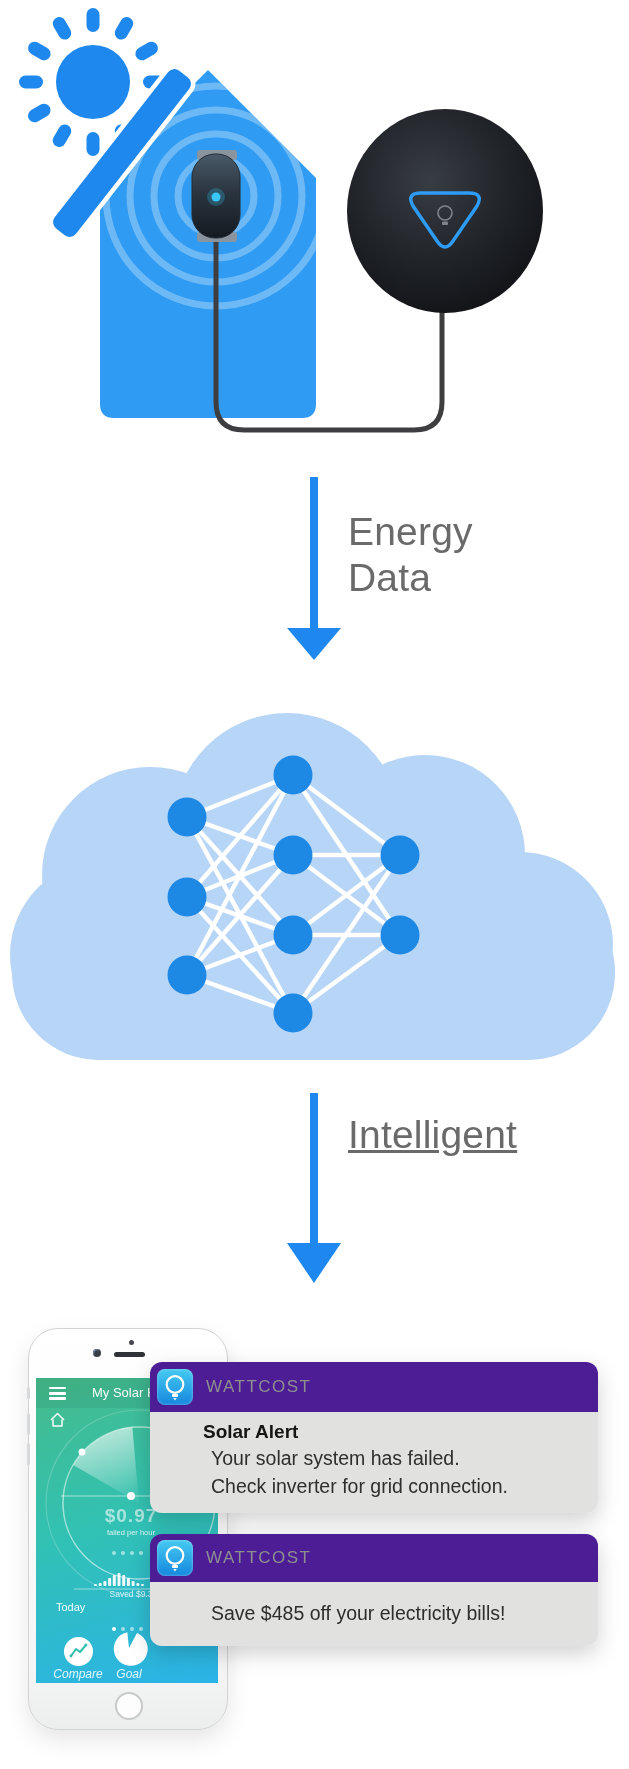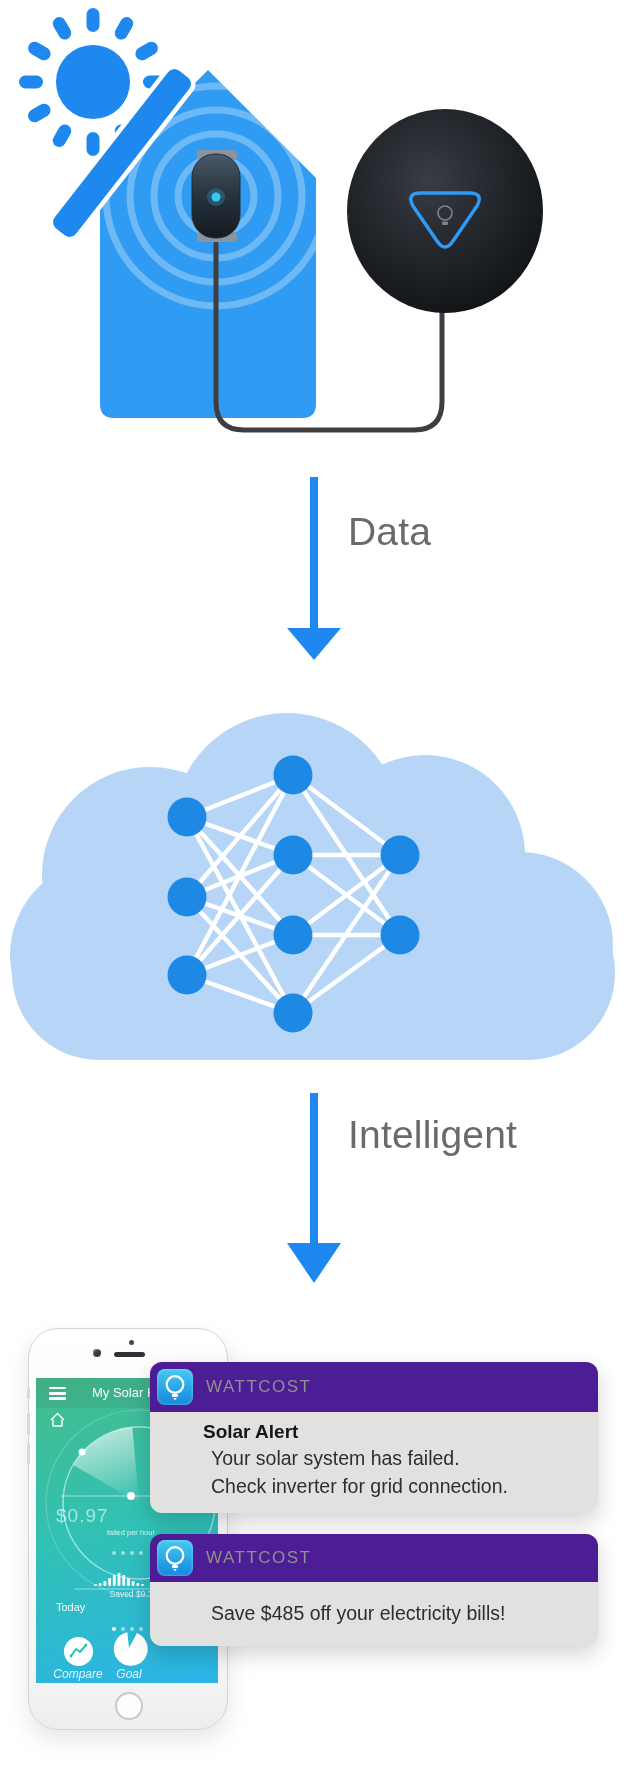--- a/index.html
+++ b/index.html
@@ -11,21 +11,21 @@
   .arrow-line { position:absolute; width:8px; background:#1E88F0; }
   #arrow1-line { left:310px; top:477px; height:151px; }
   #arrow2-line { left:310px; top:1093px; height:150px; }
   .arrow-head { position:absolute; width:0; height:0;
     border-left:27px solid transparent; border-right:27px solid transparent; }
   #arrow1-head { left:287px; top:628px; border-top:32px solid #1E88F0; }
   #arrow2-head { left:287px; top:1243px; border-top:40px solid #1E88F0; }
   .flow-label { position:absolute; left:348px; color:#6A6A6A; font-size:39px;
     line-height:46px; letter-spacing:0.2px; }
   #flow-label-1 { top:509px; }
-  #flow-label-2 { top:1112px; }
+  #flow-label-2 { top:1112px;text-decoration:underline; }
 
   
   .scene { position:absolute; left:0; }
   #house-scene { top:0; }
   #cloud-scene { top:660px; }
 
   
   .phone { position:absolute; left:28px; top:1328px; width:200px; height:402px;
     background:linear-gradient(180deg,#ffffff 0%,#f5f5f6 85%,#eceded 100%);
     border:1px solid #d2d3d5; border-radius:30px; z-index:2;
@@ -47,22 +47,22 @@
     overflow:hidden; background:linear-gradient(165deg,#45BC8B 0%,#31C1B4 48%,#2BB3E8 100%); }
   .app-header { position:absolute; left:0; top:0; width:182px; height:30px;
     background:rgba(0,0,0,0.06); }
   .hamburger { position:absolute; left:13px; top:9px; width:17px; height:13px; cursor:pointer; }
   .hamburger span { display:block; width:17px; height:2.4px; margin-bottom:2.8px;
     background:#fff; border-radius:1px; }
   .app-title { position:absolute; left:56px; top:7px; font-size:13px; color:rgba(255,255,255,.96);
     white-space:nowrap; }
   .home-ic { position:absolute; left:13px; top:34px; }
   .gauge-svg { position:absolute; left:0; top:0; }
-  .amount { position:absolute; left:20px; top:127px; width:150px; 
-    font-size:19px; font-weight:400; color:rgba(255,255,255,.58); letter-spacing:1px; }
+  .amount { position:absolute; left:20px; top:127px; width:150px; text-align:center;
+    font-size:19px; font-weight:700; color:rgba(255,255,255,.58); letter-spacing:1px; }
   .amount-cap { position:absolute; left:20px; top:150px; width:150px; text-align:center;
     font-size:7.5px; color:rgba(255,255,255,.80); }
   .dots { position:absolute; left:0; width:182px; text-align:center; }
   .dots i { display:inline-block; width:4px; height:4px; border-radius:50%;
     background:rgba(255,255,255,.55); margin:0 2.5px; }
   #dots1 { top:163px; }
   #dots2 { top:239px; }
   #dots2 i:first-child { background:#fff; }
   .bars-svg { position:absolute; left:30px; top:186px; }
   .saved { position:absolute; left:20px; top:211px; width:150px; text-align:center;
@@ -162,20 +162,21 @@
       <g opacity="0.75" fill="none" stroke="#9aa0a8" stroke-width="1.6">
         <circle cx="445" cy="213" r="7"></circle>
         <rect x="442" y="221.5" width="6" height="3.5" rx="1" fill="#9aa0a8" stroke="none"></rect>
       </g>
     </g>
   </svg>
 
   <div id="arrow1-line" class="arrow-line"></div>
   <div id="arrow1-head" class="arrow-head"></div>
   <div id="flow-label-1" class="flow-label">
+    <div>Energy</div>
     <div>Data</div>
   </div>
 
   <svg id="cloud-scene" class="scene" width="629" height="420" viewBox="0 0 629 420">
     <g fill="#B6D5F7">
       <circle cx="150" cy="215" r="108"></circle>
       <circle cx="287" cy="167" r="114"></circle>
       <circle cx="425" cy="195" r="100"></circle>
       <circle cx="520" cy="285" r="93"></circle>
       <circle cx="105" cy="295" r="95"></circle>

